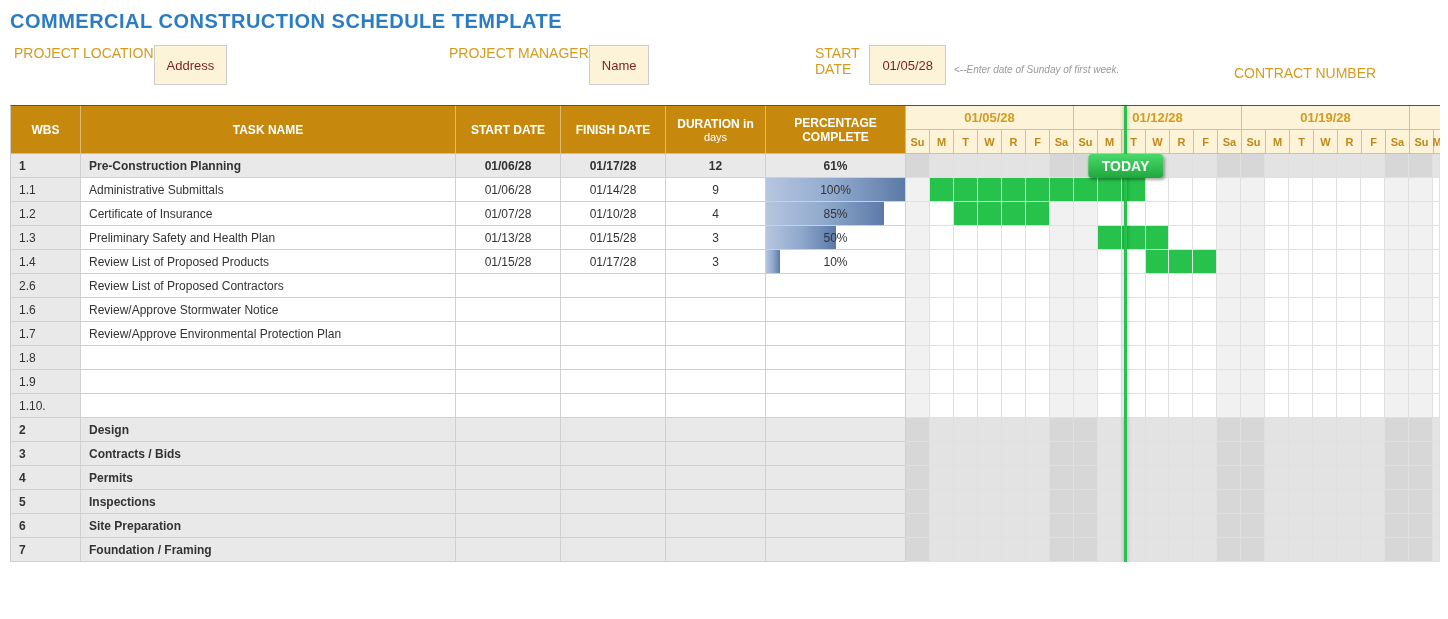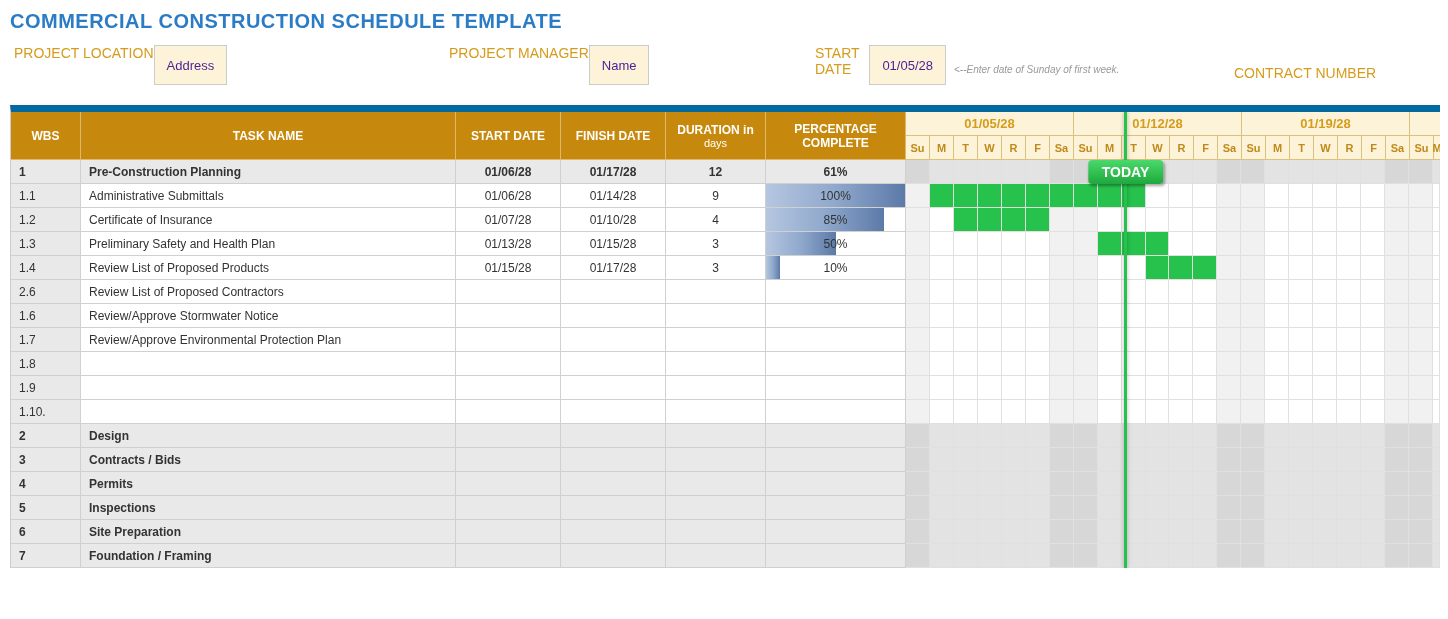--- a/index.html
+++ b/index.html
@@ -1,23 +1,23 @@
 <!DOCTYPE html>
 <html><head>
 <meta charset="utf-8">
 <style>
   * { box-sizing: border-box; margin: 0; padding: 0; }
   body { font-family: "Segoe UI", Arial, sans-serif; font-size: 12px; color: #333; padding: 10px; background: #fff; overflow-x: auto; }
   .title { font-size: 20px; font-weight: bold; color: #2b7cc5; text-transform: uppercase; letter-spacing: 0.5px; margin-bottom: 12px; }
   .info-row { display: flex; align-items: flex-end; gap: 0; margin-bottom: 20px; width: 1430px; }
   .info-block { display: flex; }
   .info-label { color: #d69b1b; font-size: 14px; font-weight: normal; margin-bottom: 4px; padding-left: 4px; text-transform: uppercase; }
-  .info-cell { border: 1px solid #ccc; background: #fdf3d9; padding: 10px 12px; font-size: 13px; color: #4c1d95; min-height: 40px; display: flex; align-items: center; }
+  .info-cell { border: 1px solid #ccc; background: #fdf3d9; padding: 10px 12px; font-size: 13px; color: #7f1d1d; min-height: 40px; display: flex; align-items: center; }
   .hint { color: #999; font-style: italic; font-size: 10px; padding: 10px 8px; }
-  .sheet { display: flex; width: 1430px; border-top: 7px solid #0369a1; border-left: 1px solid #ccc; }
+  .sheet { display: flex; width: 1430px; border-top: 1px solid #0369a1; border-left: 1px solid #ccc; }
   .left-pane { flex: 0 0 895px; }
   .right-pane { flex: 1; overflow: hidden; position: relative; }
   .hdr-row { display: flex; }
   .hdr-cell { background: #c6890d; color: #fff; font-weight: bold; font-size: 12px; display: flex; align-items: center; justify-content: center; text-align: center; border-right: 1px solid #e0b96a; border-bottom: 1px solid #e0b96a; }
   .hdr-wbs   { width: 70px;  height: 48px; }
   .hdr-task  { width: 375px; height: 48px; }
   .hdr-start { width: 105px; height: 48px; flex-direction: column; }
   .hdr-end   { width: 105px; height: 48px; flex-direction: column; }
   .hdr-dur   { width: 100px; height: 48px; flex-direction: column; }
   .hdr-pct   { width: 140px; height: 48px; }

